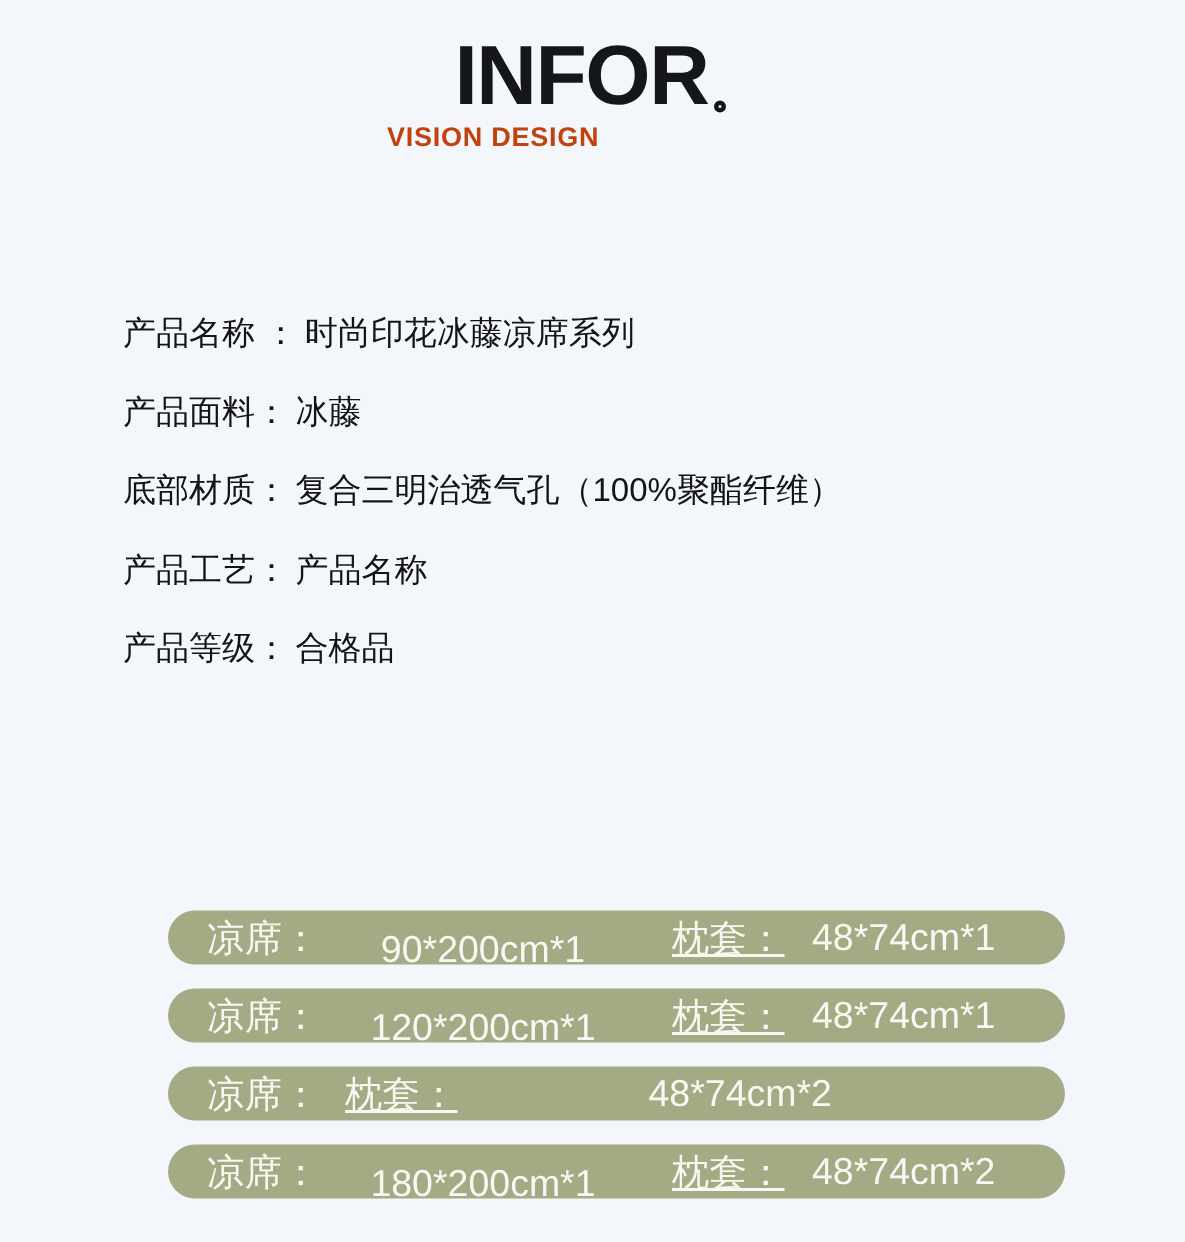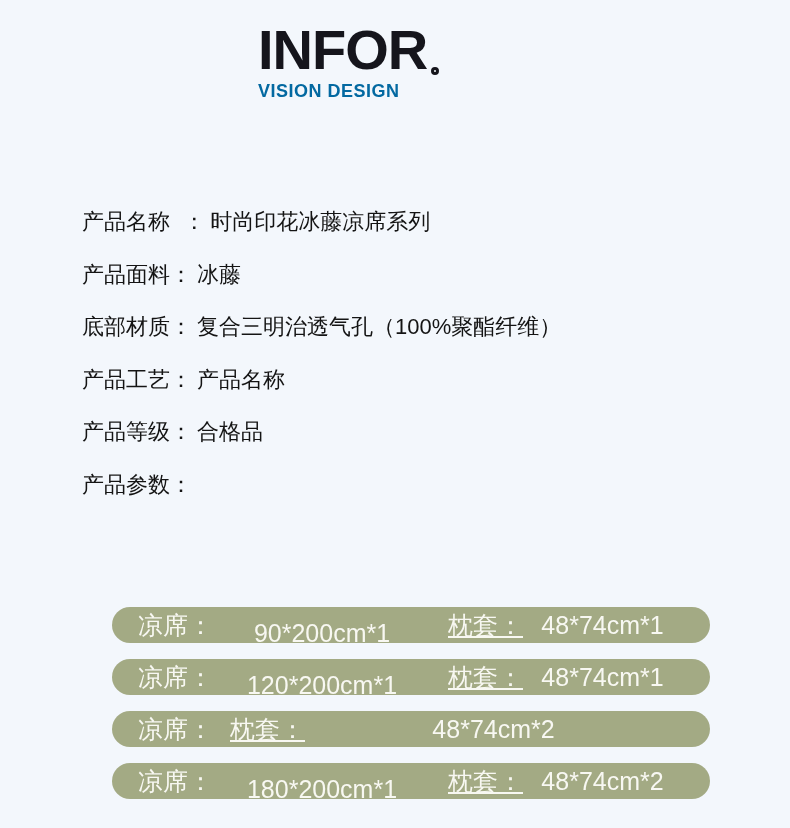--- a/index.html
+++ b/index.html
@@ -14,20 +14,21 @@
   
   .logo {
     position: absolute;
     left: 258px;
     top: 22px;
     color: #15151c;
   }
   .logo-title-row {
     display: flex;
     align-items: flex-end;
+    margin-left: 45px;
   }
   .logo-title {
     font-size: 56px;
     font-weight: 900;
     letter-spacing: -1px;
     line-height: 1;
     color: #15151c;
   }
   .logo-period {
     display: inline-block;
@@ -35,39 +36,39 @@
     height: 8px;
     border: 3px solid #15151c;
     border-radius: 50%;
     margin: 0 0 3px 4px;
   }
   .logo-subtitle {
     font-size: 18px;
     font-weight: 700;
     letter-spacing: 0.5px;
     margin-top: 3px;
-    color: #0369a1;
+    color: #c2410c;
   }
 
   
   .specs {
     position: absolute;
     left: 82px;
     top: 196px;
     width: 640px;
   }
   .spec-row {
     height: 52.5px;
     display: flex;
     align-items: center;
     font-size: 22px;
     color: #141414;
     white-space: pre;
   }
-  .spec-label { white-space: pre; font-family: Liberation Mono, monospace; }
+  .spec-label { white-space: pre; }
   .spec-value { margin-left: 5px; white-space: pre; }
 
   
   .params {
     position: absolute;
     left: 112px;
     top: 607px;
     width: 598px;
   }
   .param-row {
@@ -123,24 +124,20 @@
     <span class="spec-value">复合三明治透气孔（100%聚酯纤维）</span>
   </div>
   <div class="spec-row">
     <span class="spec-label">产品工艺：</span>
     <span class="spec-value">产品名称</span>
   </div>
   <div class="spec-row">
     <span class="spec-label">产品等级：</span>
     <span class="spec-value">合格品</span>
   </div>
-  <div class="spec-row">
-    <span class="spec-label">产品参数：</span>
-    <span class="spec-value"></span>
-  </div>
 </div>
 
 <div class="params">
   <div class="param-row">
     <span class="param-mat-label">凉席：</span>
     <span class="param-mat-size">90*200cm*1</span>
     <span class="param-pillow-label">枕套：</span>
     <span class="param-pillow-size">48*74cm*1</span>
   </div>
   <div class="param-row">

